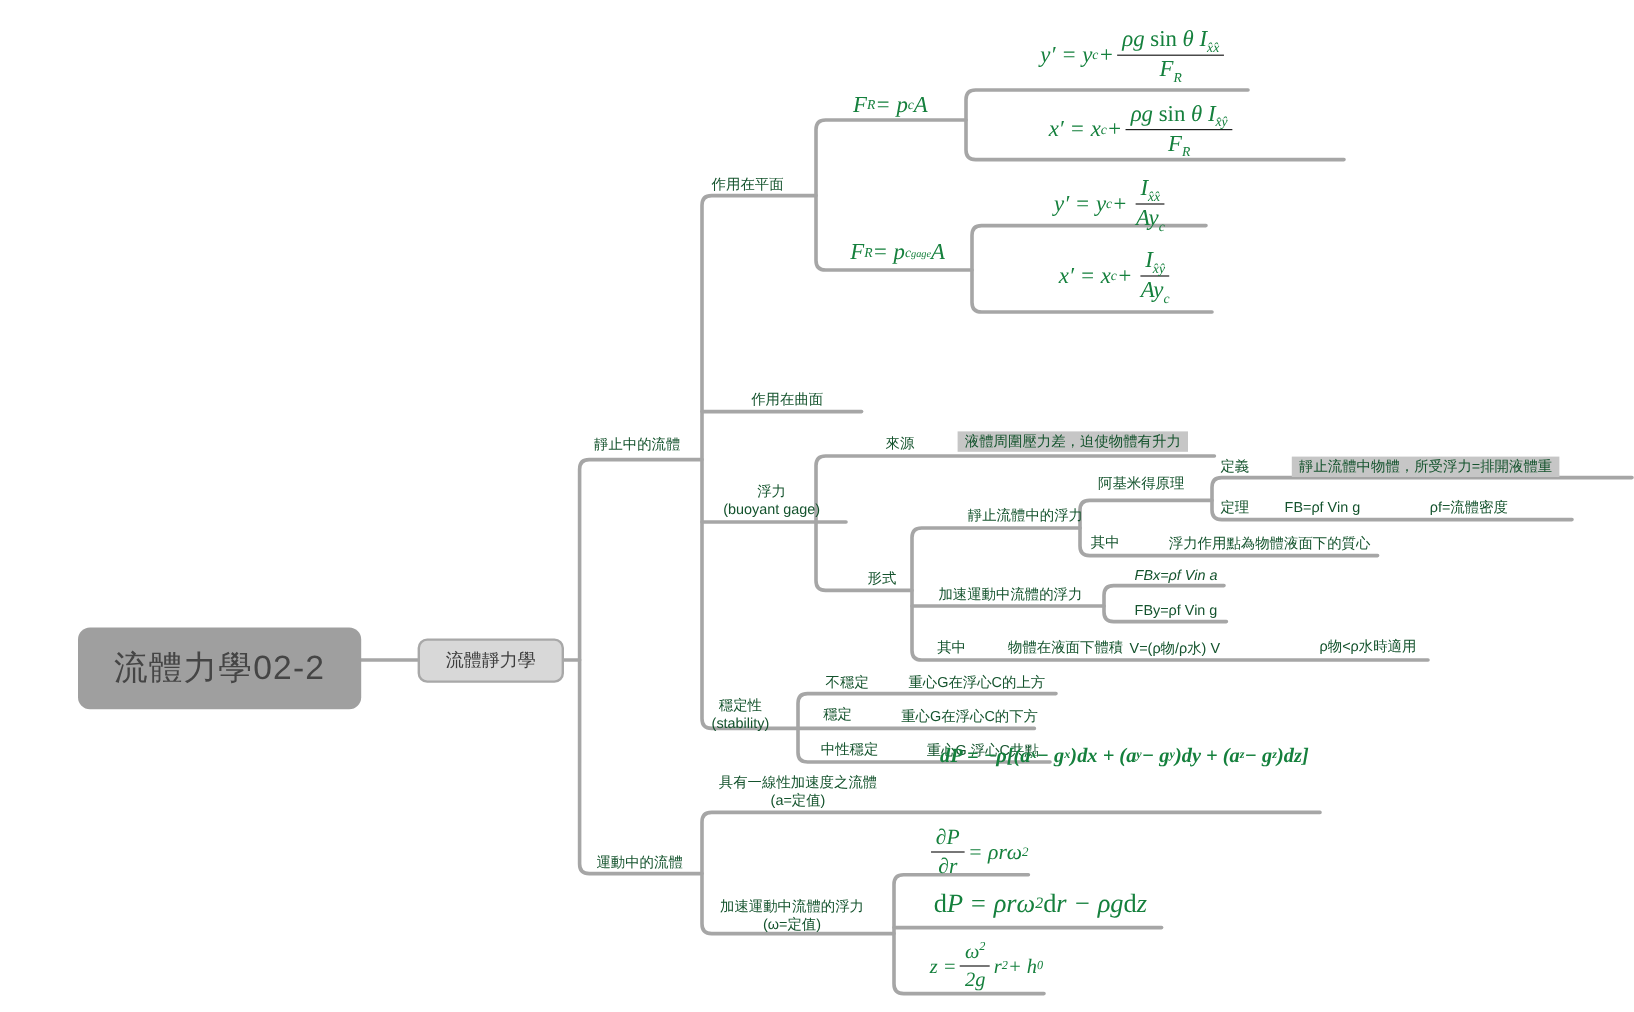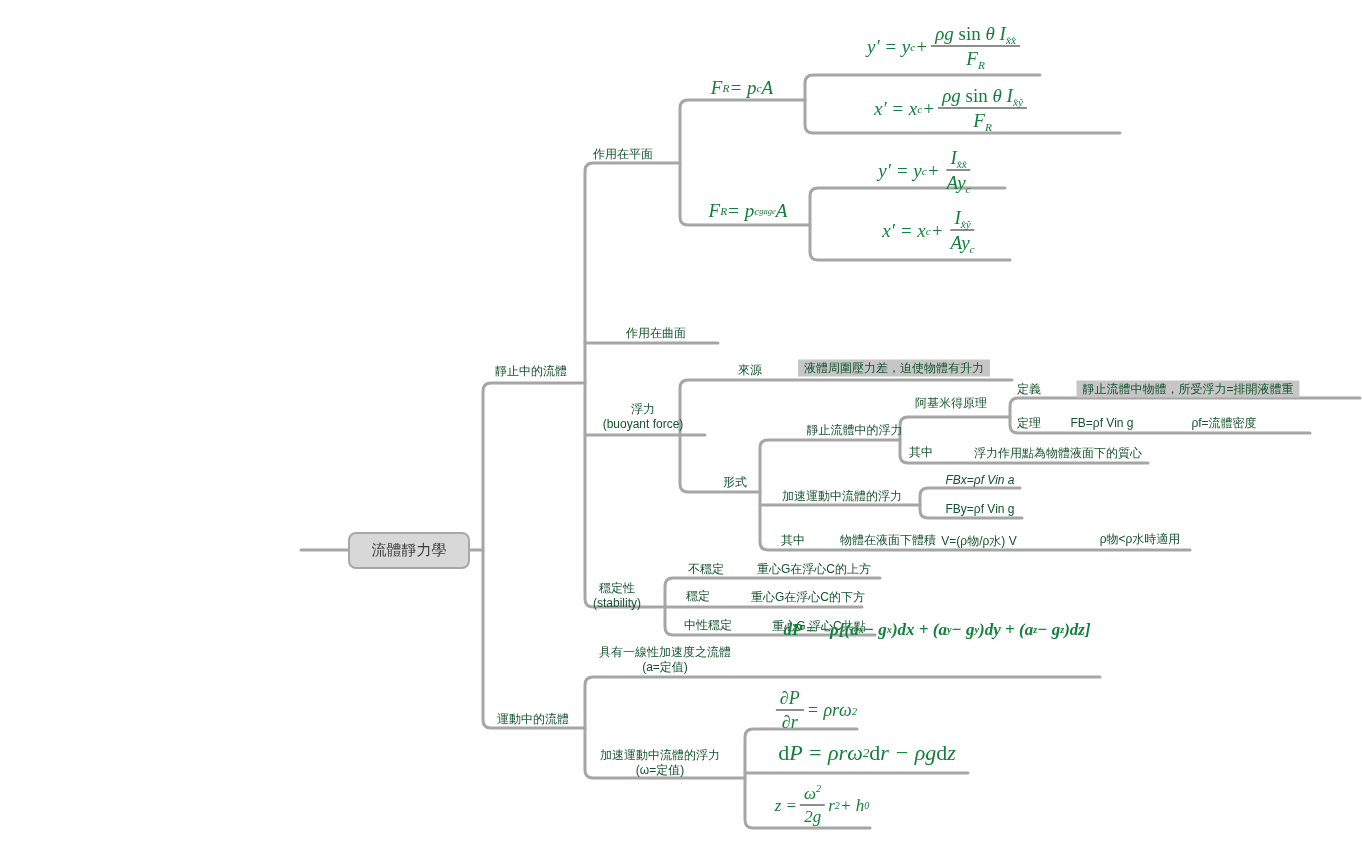--- a/index.html
+++ b/index.html
@@ -56,32 +56,35 @@
     <path d="M760 505 H920"></path>
     <path d="M1020 488 H928 Q920 488 920 496 V510 Q920 518 928 518 H1022"></path>
     <path d="M1010 417 H908 Q900 417 900 425 V455 Q900 463 908 463 H1148"></path>
     <path d="M1360 398 H1018 Q1010 398 1010 406 V425 Q1010 433 1018 433 H1310"></path>
     <path d="M880 578 H673 Q665 578 665 586 V627 Q665 635 673 635 H875"></path>
     <path d="M1100 677 H593 Q585 677 585 685 V770 Q585 778 593 778 H745"></path>
     <path d="M857 729 H753 Q745 729 745 737 V820 Q745 828 753 828 H870"></path>
     <path d="M745 773 H968"></path>
   </svg>
 
+  <div class="node root-box" style="left:65px; top:523px; width:236px; height:68px;">
+    <span>流體力學02-2</span>
+  </div>
   <div class="node hydro-box" style="left:348px; top:532px; width:122px; height:37px;">
     <span>流體靜力學</span>
   </div>
 
   <div class="lbl" style="left:531px; top:371px;">靜止中的流體</div>
   <div class="lbl" style="left:533px; top:719px;">運動中的流體</div>
 
   <div class="lbl" style="left:623px; top:154px;">作用在平面</div>
   <div class="lbl" style="left:656px; top:333px;">作用在曲面</div>
   <div class="lbl" style="left:643px; top:417px;">
     <div>浮力</div>
-    <div>(buoyant force)</div>
+    <div>(buoyant gage)</div>
   </div>
   <div class="lbl" style="left:617px; top:596px;">
     <div>穩定性</div>
     <div>(stability)</div>
   </div>
 
   <div class="fml f19" style="left:742px; top:88px;">
       <span>F</span>
       <sub>R</sub>
       <span> = p</span>

